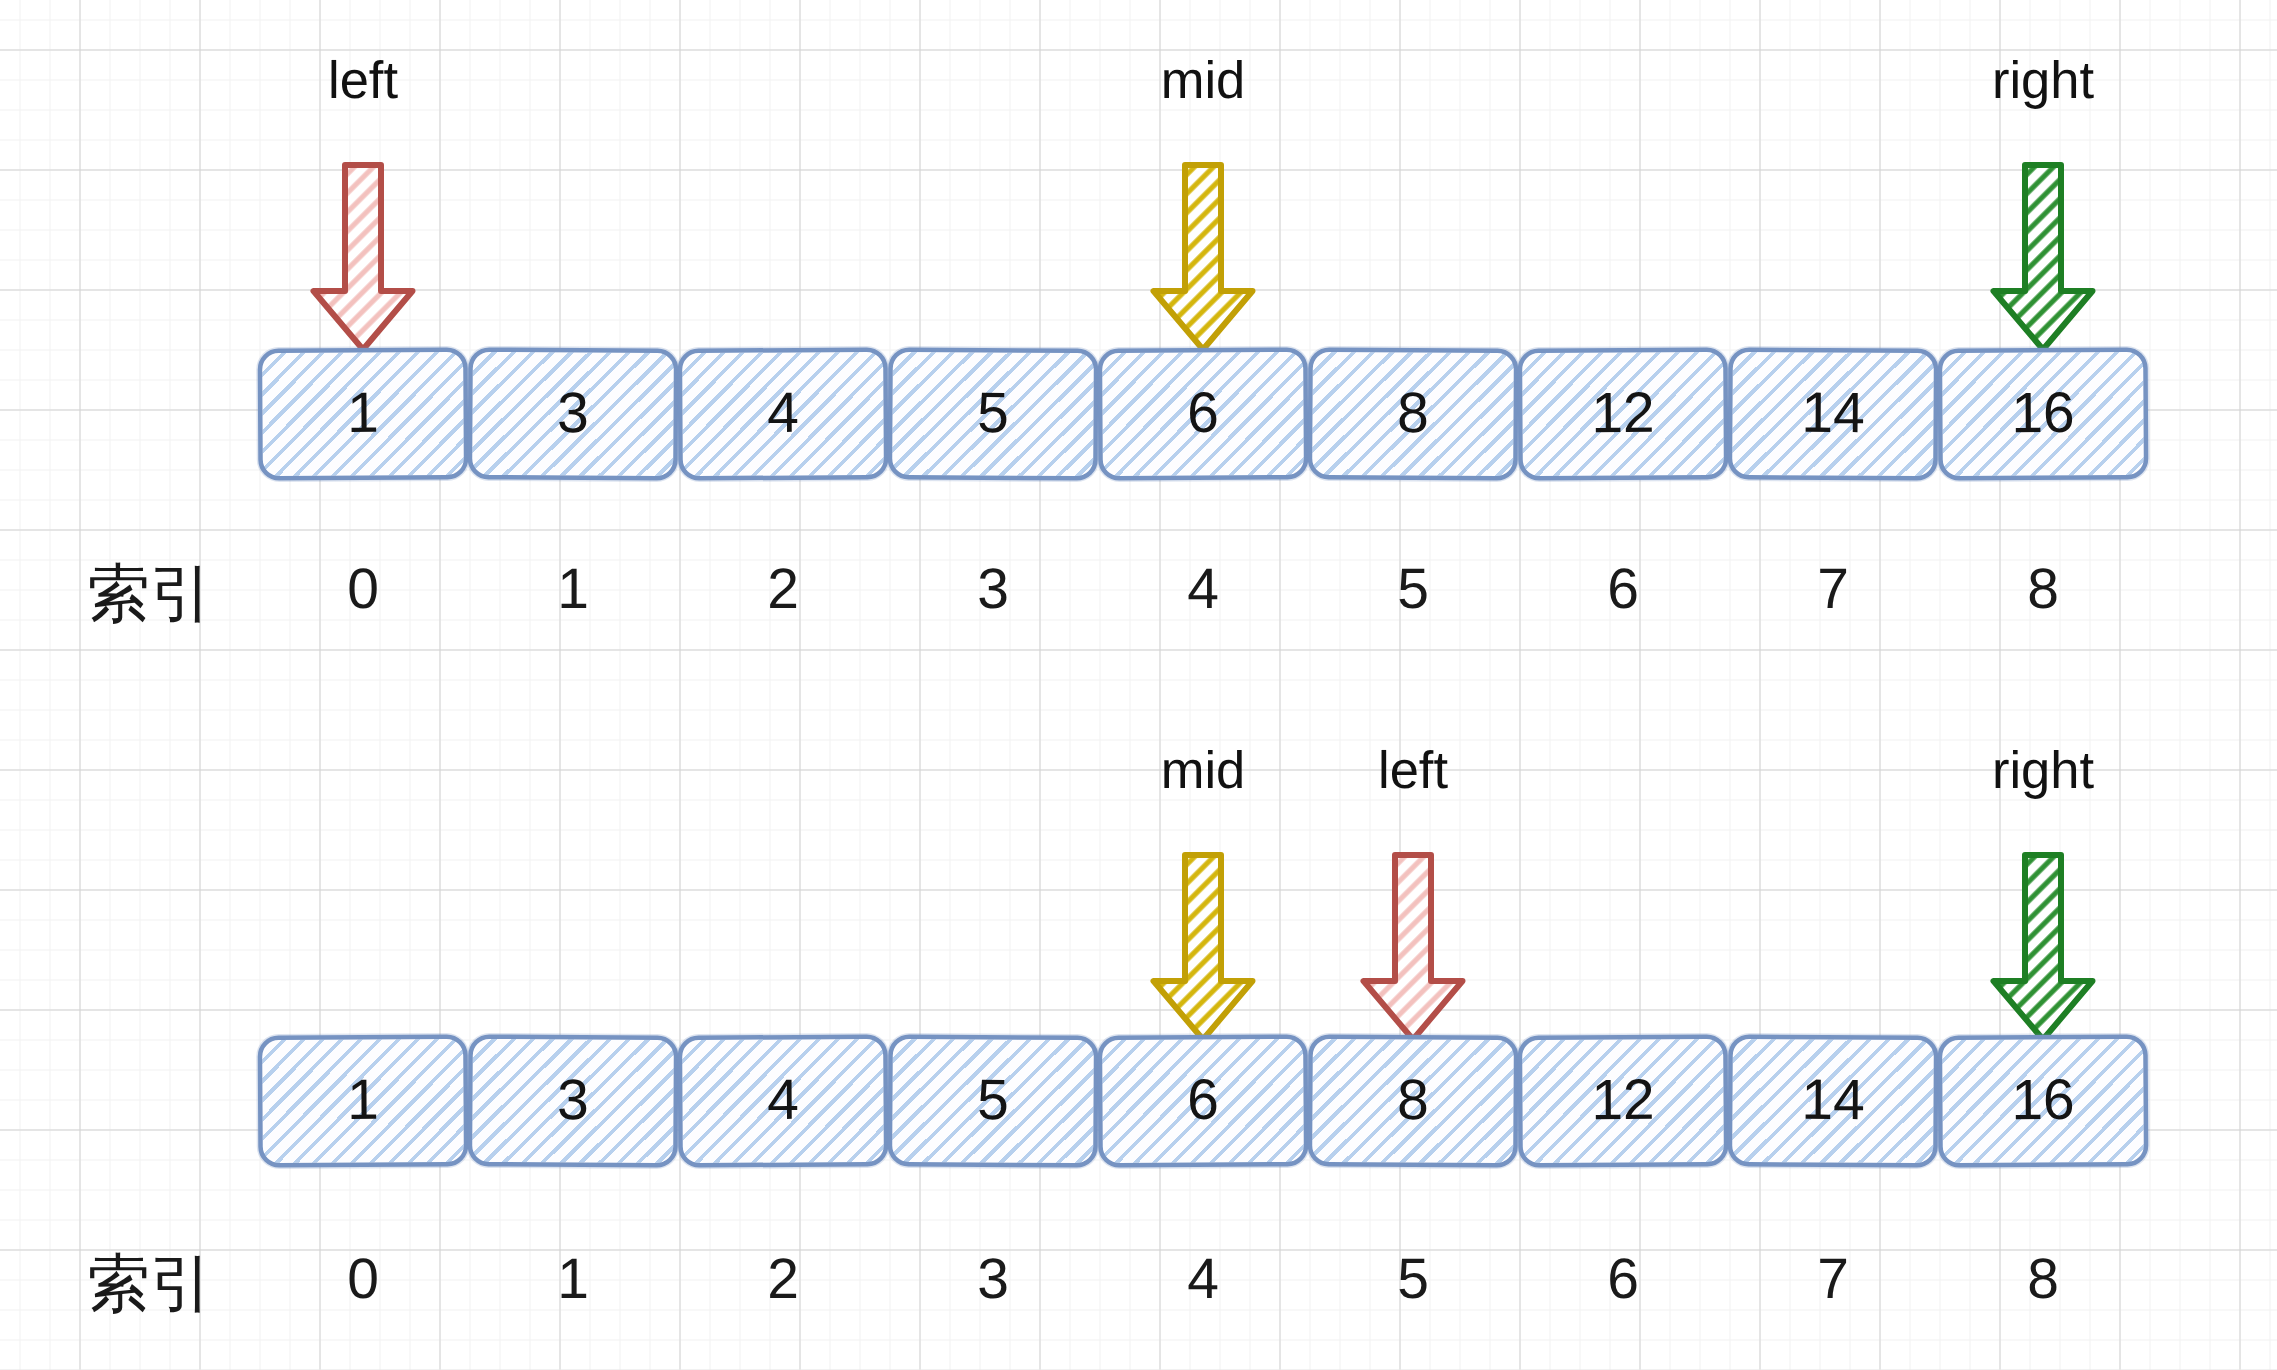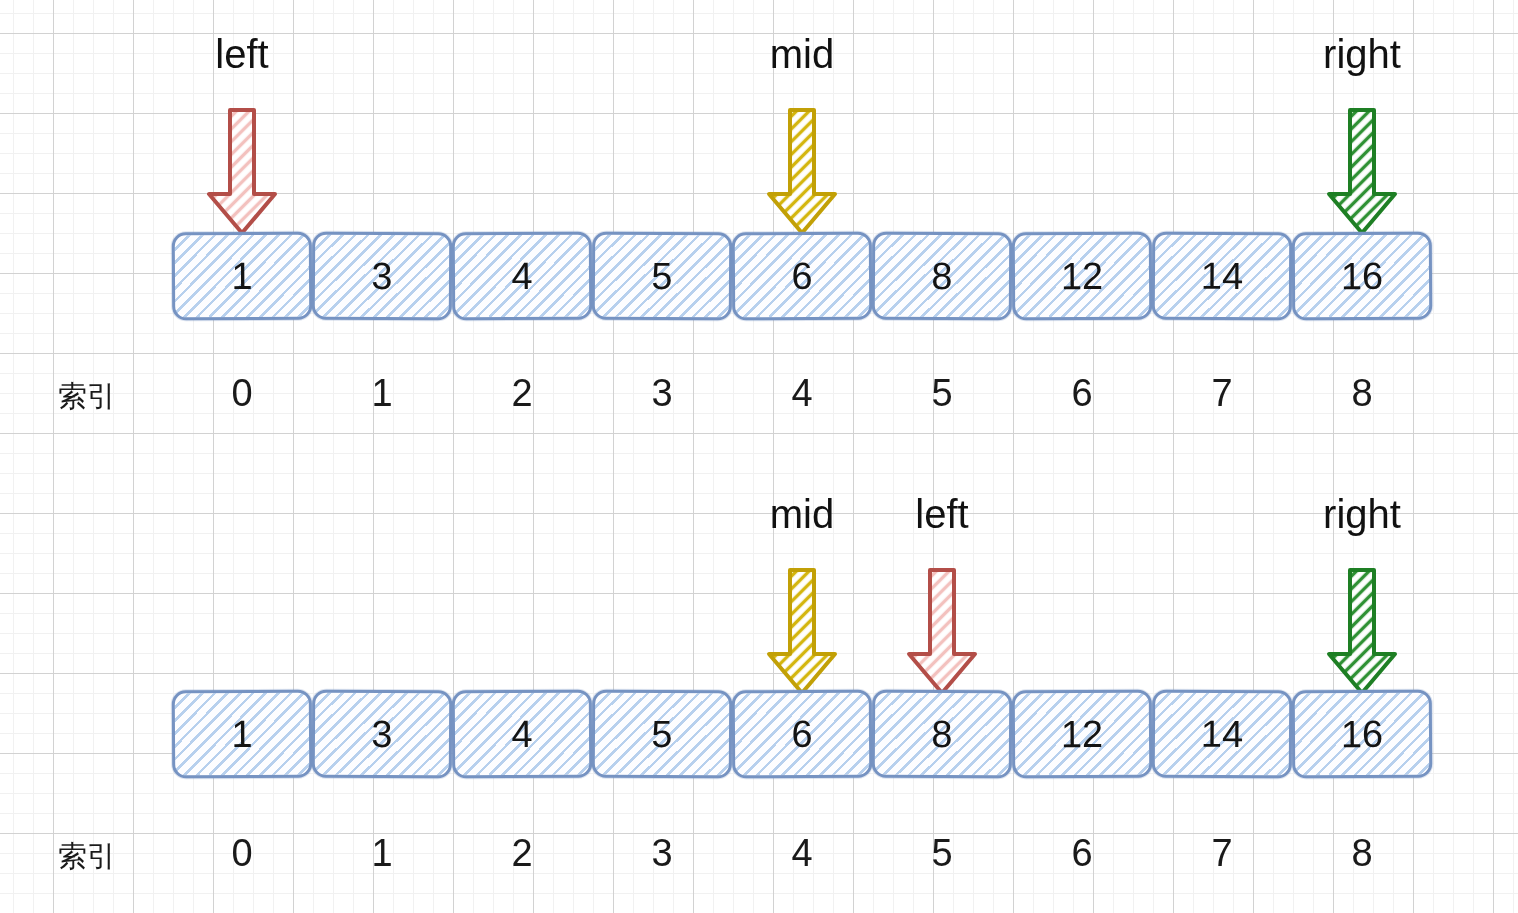--- a/index.html
+++ b/index.html
@@ -19,21 +19,21 @@
       linear-gradient(to bottom, #d2d2d2 1px, transparent 1px),
       linear-gradient(to right, #f1f1f1 1px, transparent 1px),
       linear-gradient(to bottom, #f1f1f1 1px, transparent 1px);
     background-size: 80px 80px, 80px 80px, 20px 20px, 20px 20px;
     background-position: 53px 0, 0 33px, 13px 0, 0 13px;
   }
   .diagram { position: absolute; left: 0; top: 0; width: 100%; height: 100%; }
   .ptr-label {
     position: absolute;
     transform: translateX(-50%);
-    font-size: 40px;
+    font-size: 35px;
     line-height: 40px;
     color: #111111;
     white-space: nowrap;
   }
   .arrow {
     position: absolute;
     width: 90px; height: 132px;
     transform: translateX(-50%);
   }
   .cell {
@@ -51,21 +51,21 @@
   }
   .cell .val { font-size: 38px; color: #141414; }
   .idx-num {
     position: absolute;
     transform: translateX(-50%);
     font-size: 38px; line-height: 42px;
     color: #1a1a1a;
   }
   .idx-label {
     position: absolute;
-    font-size: 29px; line-height: 38px;
+    font-size: 42px; line-height: 38px;
     color: #1a1a1a;
     white-space: nowrap;
   }
 </style>
 </head>
 <body>
 
 <div id="canvas">
     <div class="diagram">
       <div class="ptr-label" style="left: 242px; top: 34px;">left</div>

